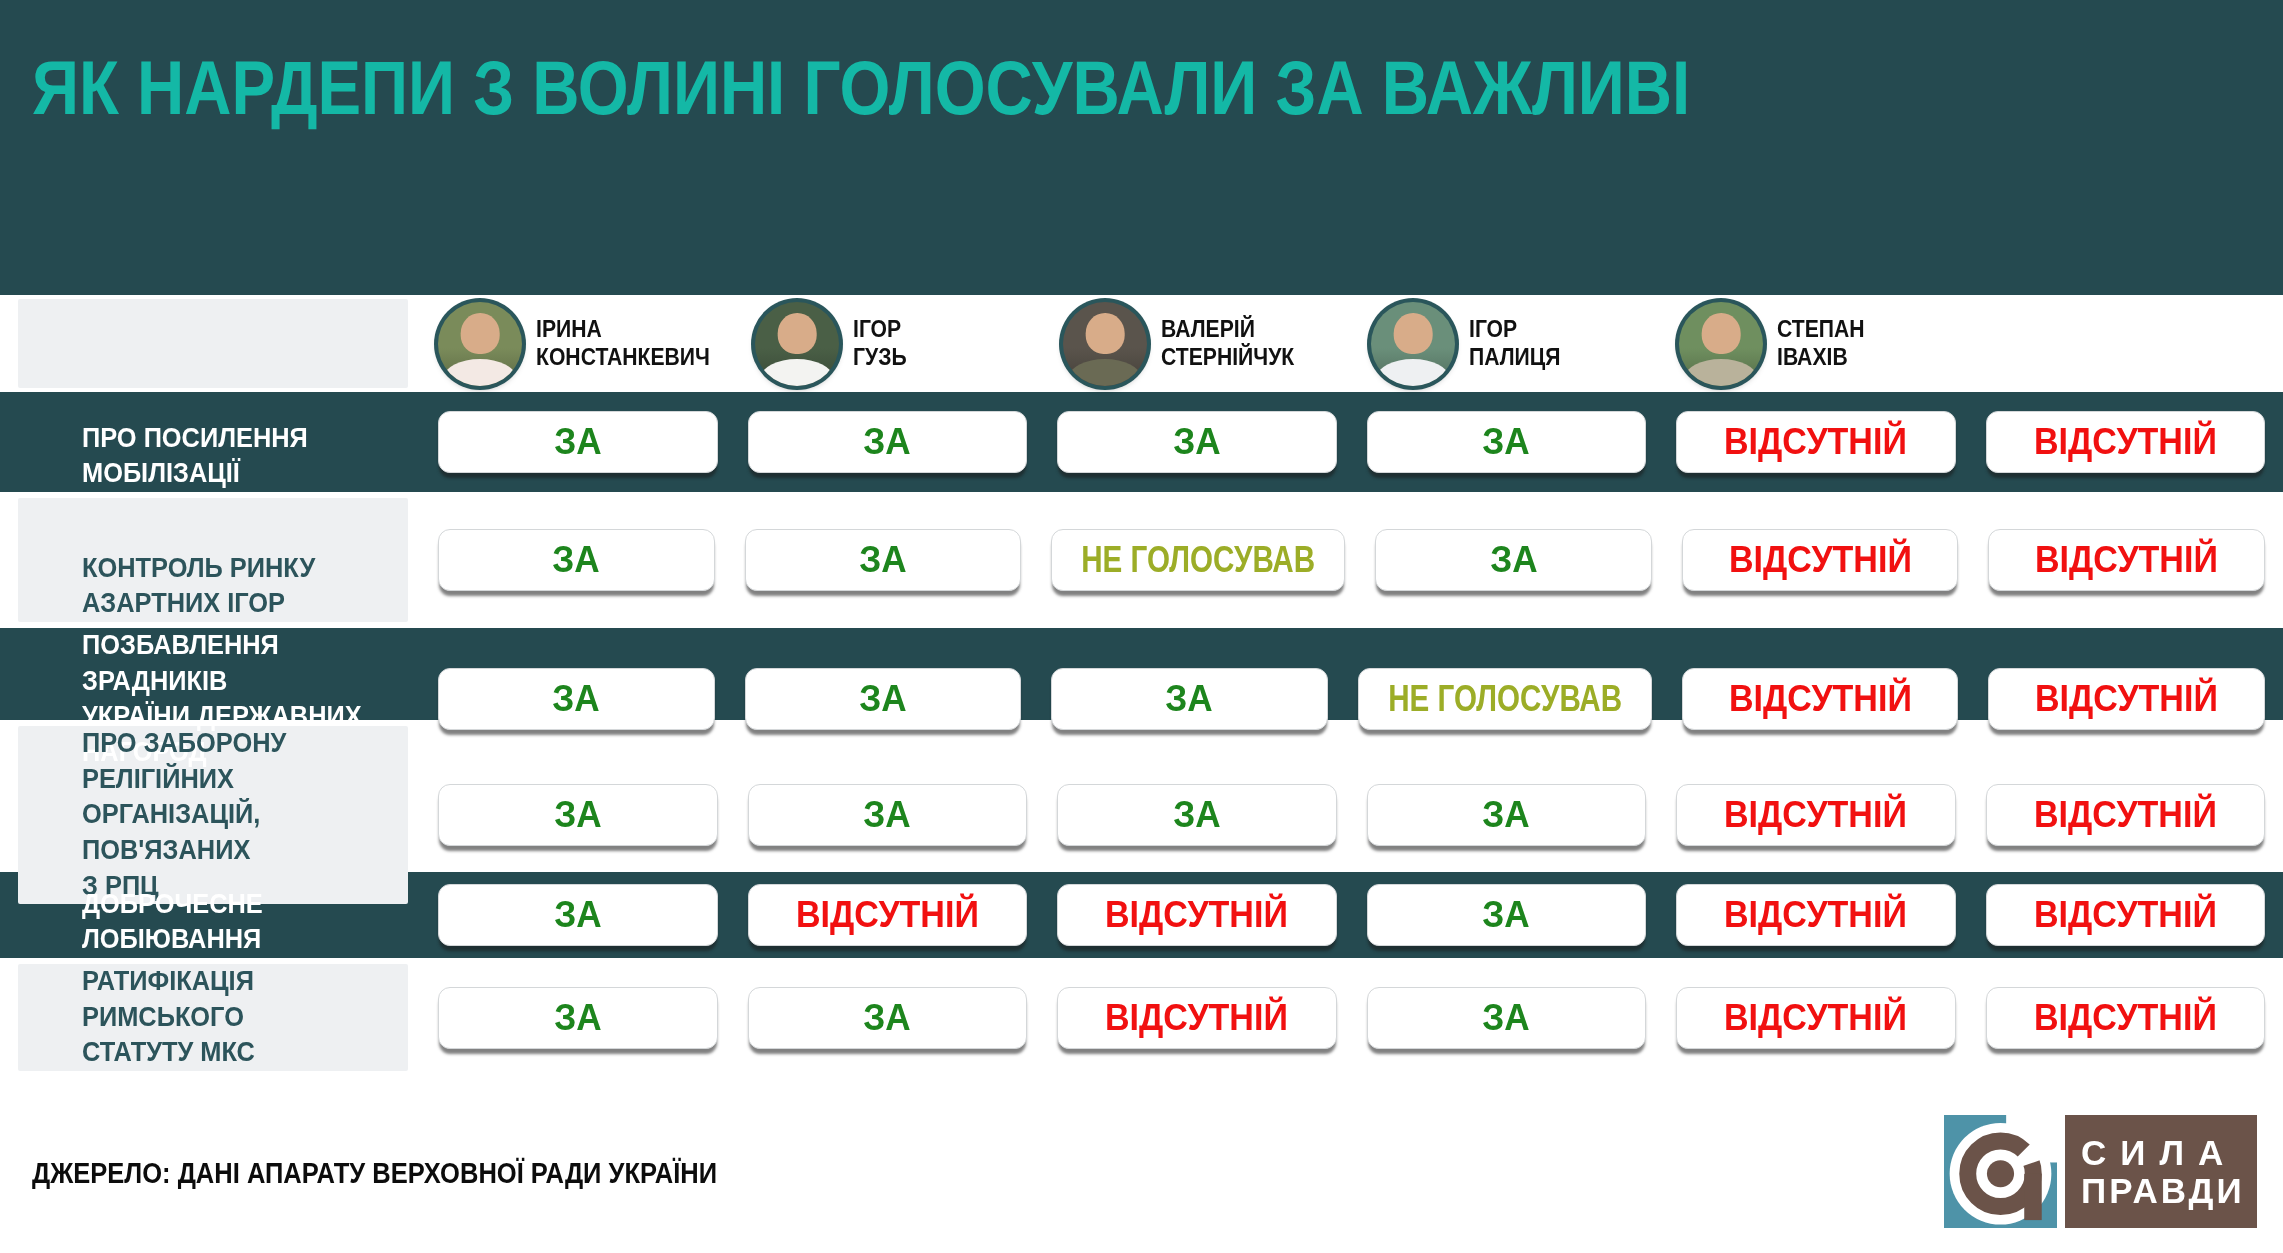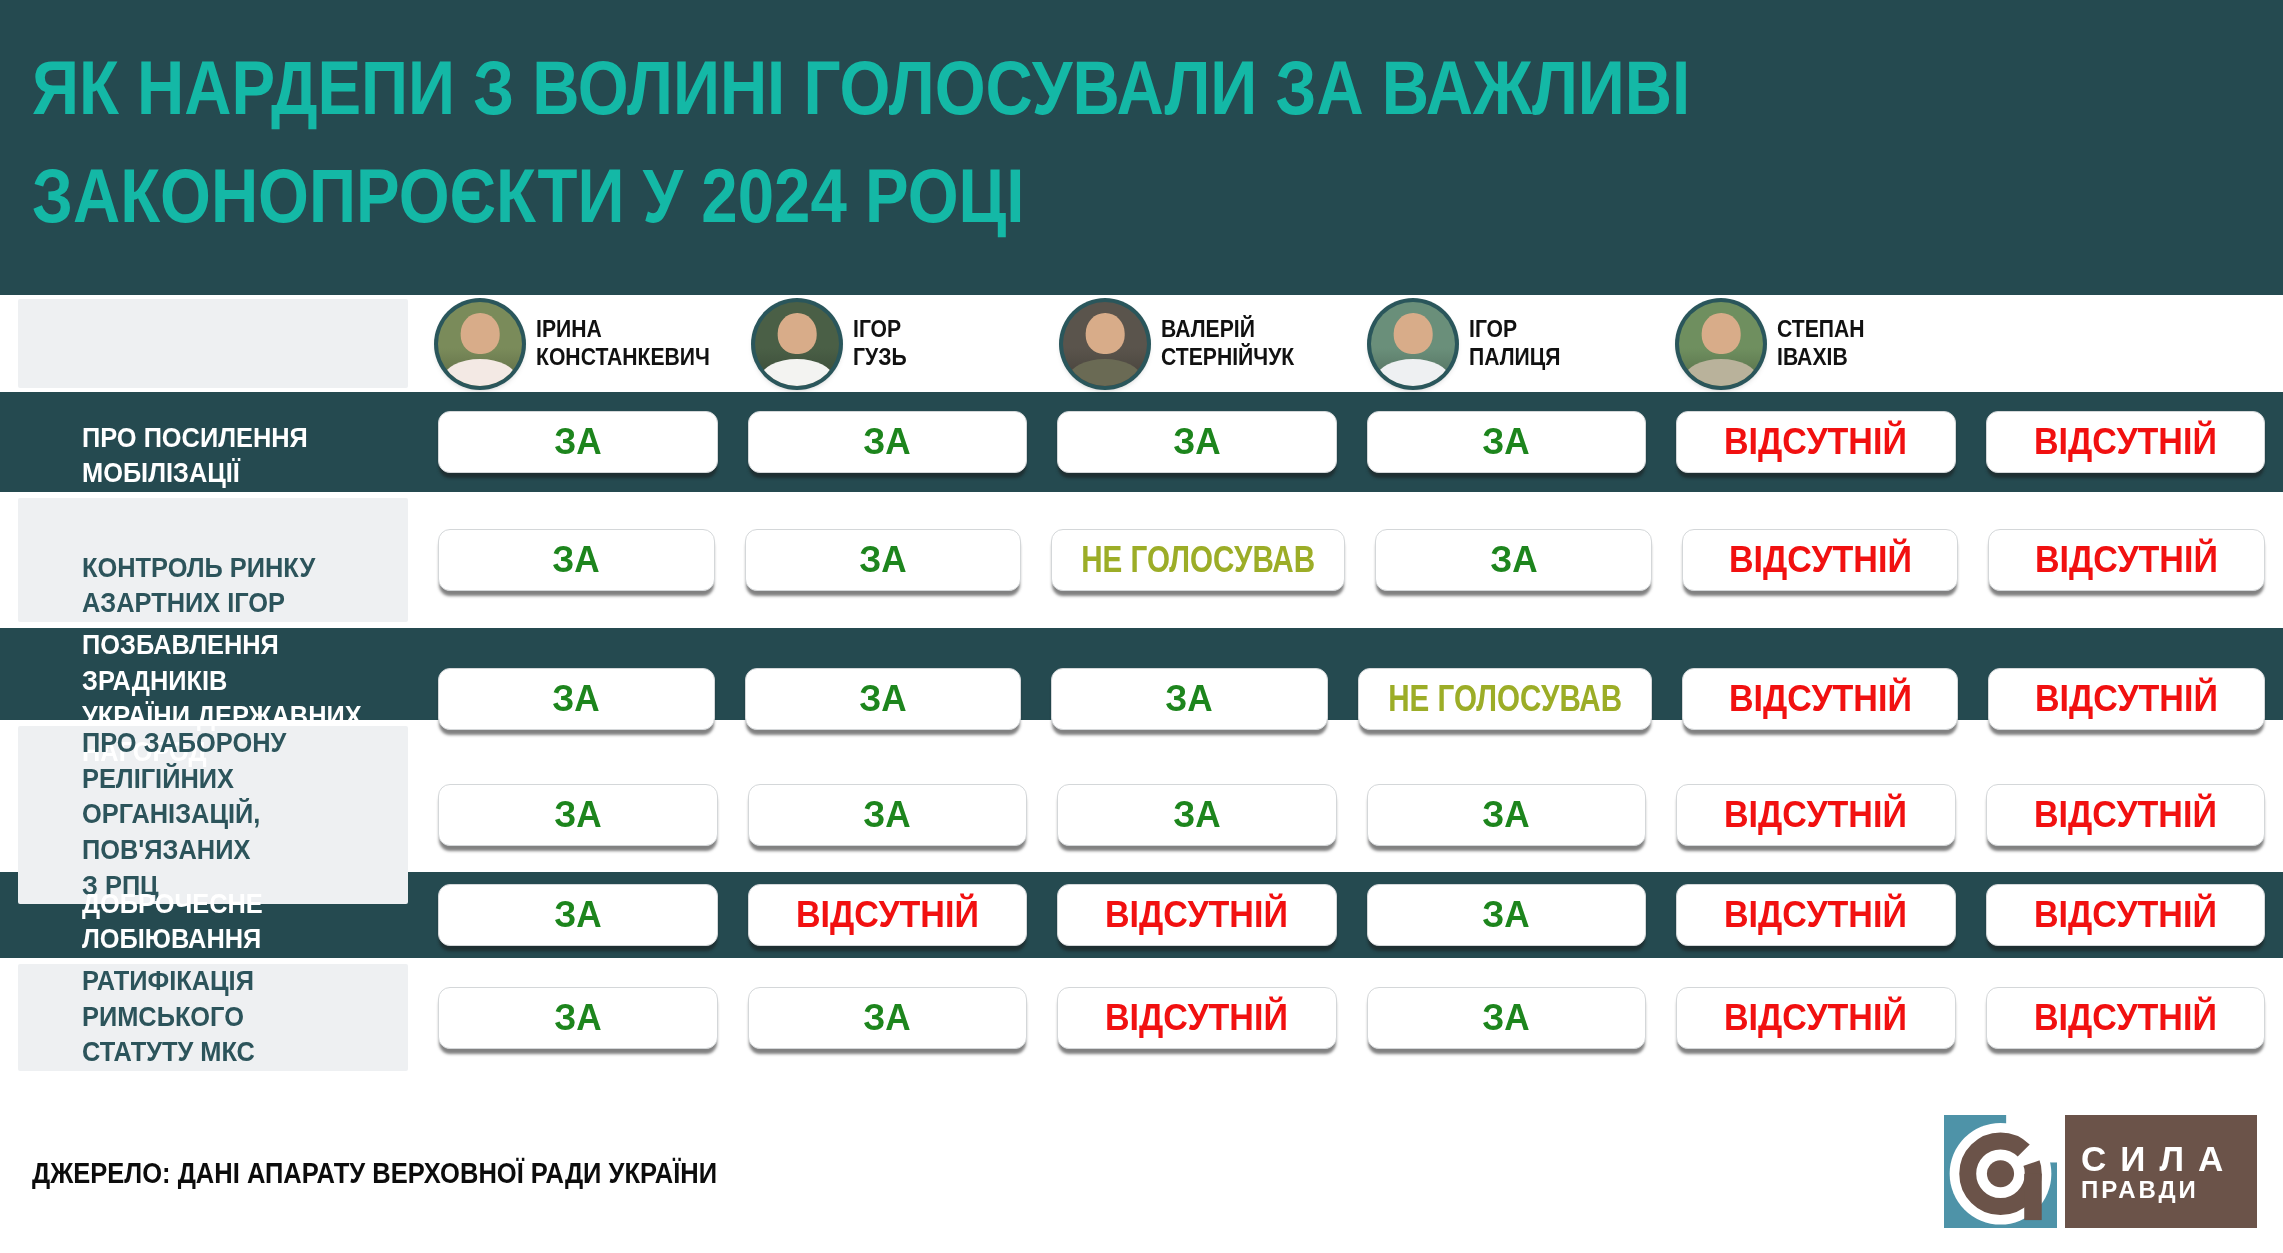--- a/index.html
+++ b/index.html
@@ -87,30 +87,29 @@
     position:absolute; right:26px; top:14px; height:113px;
     display:flex; gap:8px;
   }
   .logo-icon{width:113px; height:113px;}
   .logo-textblock{
     width:192px; height:113px; background:#6b5349; box-sizing:border-box;
     display:flex; flex-direction:column; justify-content:center; padding-left:16px;
   }
   .logo-word{color:#ffffff; font-weight:bold; line-height:1.08;}
   .logo-word.w1{font-size:35px; letter-spacing:14px;}
-  .logo-word.w2{font-size:24px; letter-spacing:3px;}
+  .logo-word.w2{font-size:35px; letter-spacing:3px;}
 </style>
 </head>
 <body>
 
 <div class="canvas">
 
   <div class="title-block">
     <div class="title-line"><span>ЯК НАРДЕПИ З ВОЛИНІ ГОЛОСУВАЛИ ЗА ВАЖЛИВІ</span></div>
-    <div class="title-line"><span>ЗАКОНОПРОЄКТИ У 2024 РОЦІ</span></div>
   </div>
 
   <div class="grid-row header-row" id="header-row">
     <div class="header-label-box"></div>
 
   <div class="deputy-cell">
         <div class="avatar" style="background: linear-gradient(rgb(122, 139, 90) 0%, rgb(122, 139, 90) 55%, rgba(0, 0, 0, 0.25) 100%), rgb(122, 139, 90);">
           <div class="head"></div>
           <div class="torso" style="background: rgb(243, 233, 228);"></div>
         </div>

